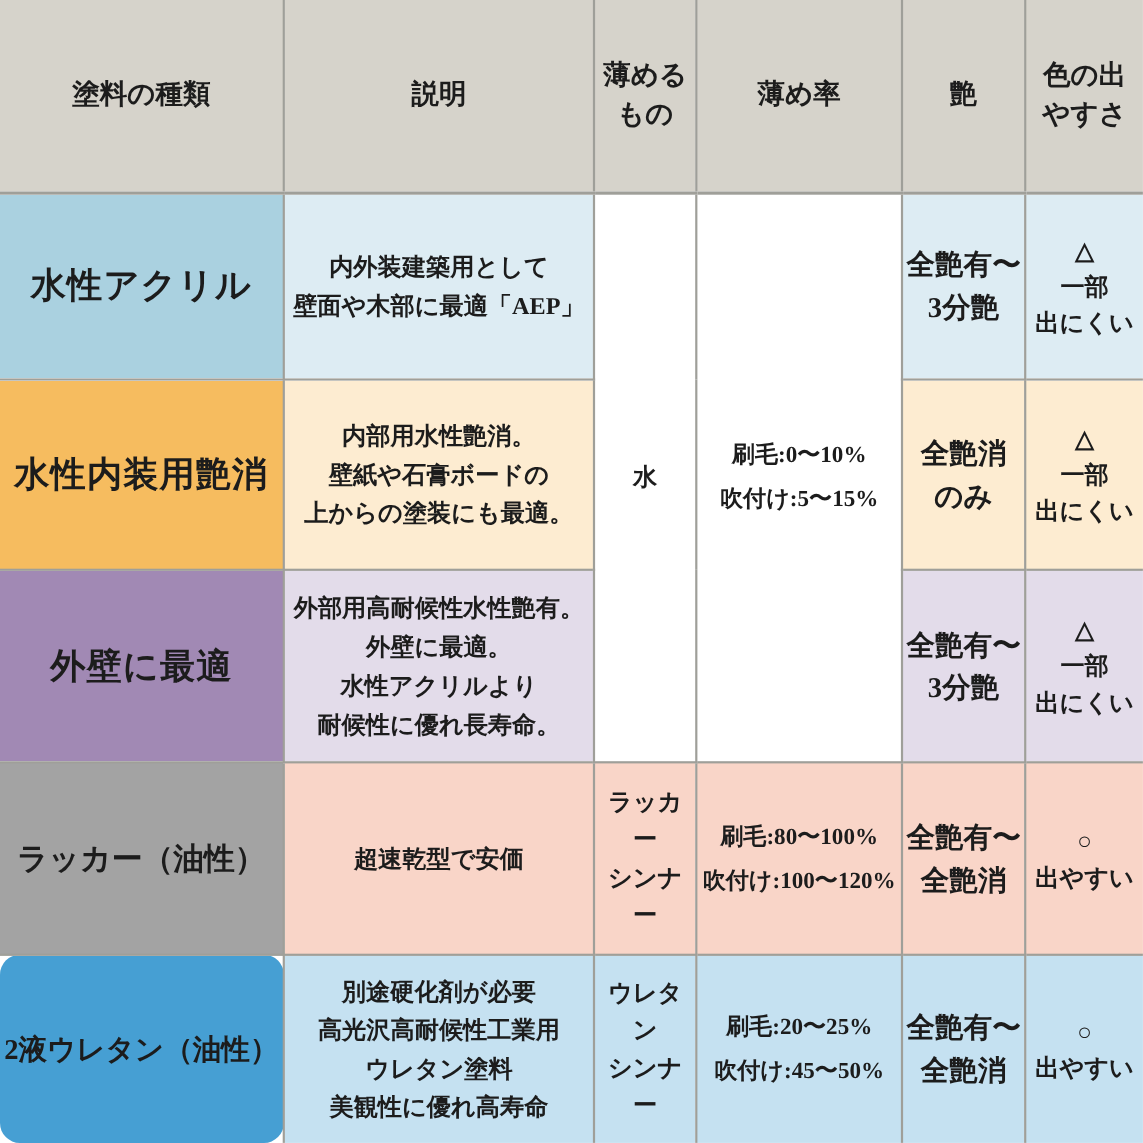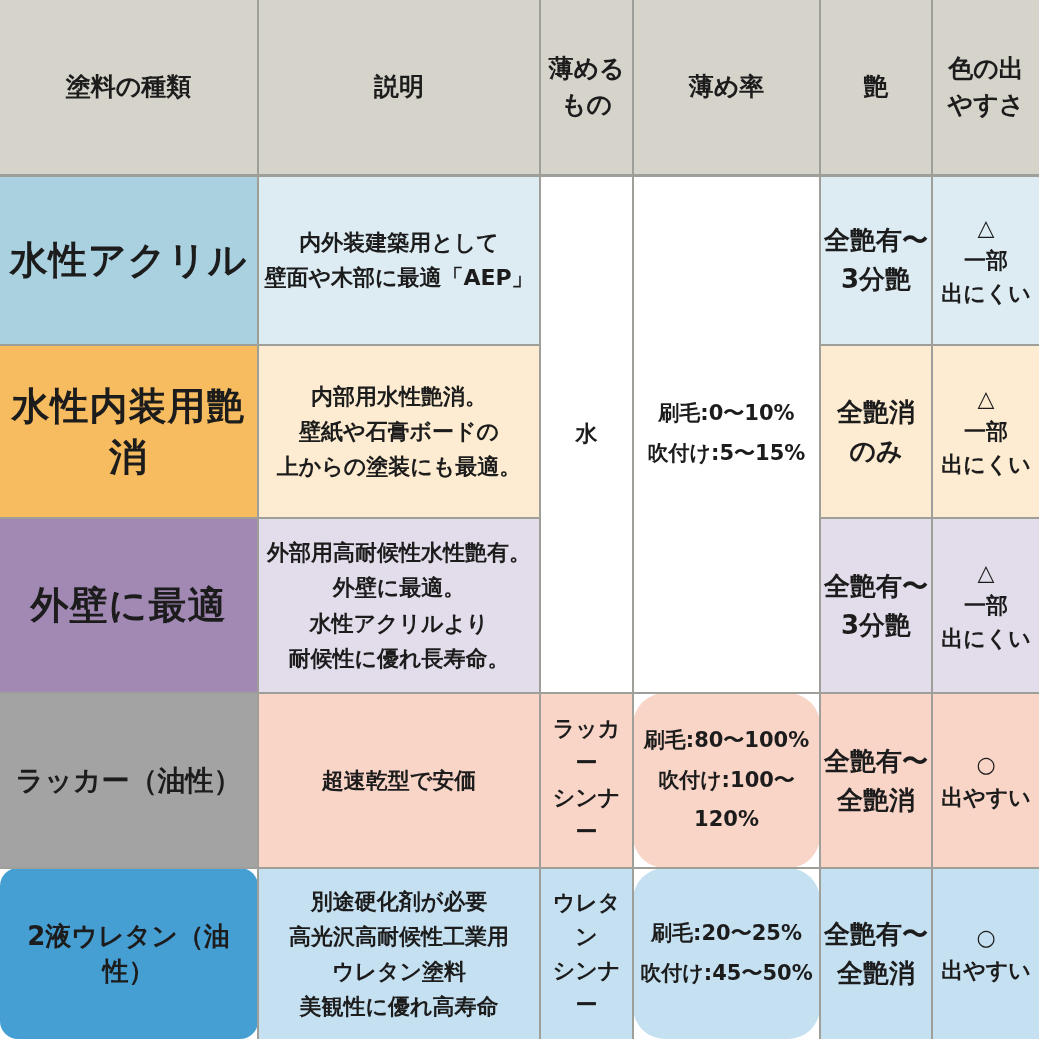--- a/index.html
+++ b/index.html
@@ -8,20 +8,21 @@
     width: 1039px;
     height: 1039px;
     background: #ffffff;
     font-family: "DejaVu Sans", sans-serif;
   }
   table.paint-table {
     width: 1039px;
     height: 1039px;
     border-collapse: collapse;
     table-layout: fixed;
+    font-family: Liberation Serif, serif;
   }
   .paint-table th, .paint-table td {
     border: 2px solid #9f9f99;
     text-align: center;
     vertical-align: middle;
     white-space: pre-line;
     color: #1c1c1c;
     font-weight: bold;
     padding: 0 2px;
     overflow: hidden;
@@ -31,26 +32,26 @@
   .paint-table tr > *:first-child { border-left: none; }
   .paint-table tr:last-child > * { border-bottom: none; margin-top: 44px; }
   .paint-table tr > *:last-child { border-right: none; }
 
   .header-row th {
     background: #d6d3cb;
     font-size: 25px;
     line-height: 1.45;
     border-bottom-width: 3px;
   }
-  .label-cell   { font-size: 38px; letter-spacing: 1px; }
+  .label-cell   { font-size: 32px; letter-spacing: 1px; }
   .label-small  { font-size: 28px; letter-spacing: 0; }
   .label-xsmall { font-size: 26px; letter-spacing: 0; border-radius: 18px; }
   .desc-cell    { font-size: 22px; line-height: 1.6; }
   .thinner-cell { font-size: 22px; line-height: 1.55; background: #ffffff; }
-  .ratio-cell   { font-size: 21px; line-height: 1.9;  background: #ffffff; border-radius: 32px; }
+  .ratio-cell   { font-size: 21px; line-height: 1.9;  background: #ffffff; }
   .gloss-cell   { font-size: 26px; line-height: 1.5; }
   .ease-cell    { font-size: 22px; line-height: 1.5; }
 
   
   .r0-label { background: #aad1e0; } .r0-tint { background: #ddecf3; }
   .r1-label { background: #f6bc5f; } .r1-tint { background: #fdecd1; }
   .r2-label { background: #a189b4; } .r2-tint { background: #e3dcea; }
   .r3-label { background: #a3a3a3; margin-top: 16px; } .r3-tint { background: #f9d5c8; }
   .r4-label { background: #469fd3; } .r4-tint { background: #c5e1f1; }
 </style>

